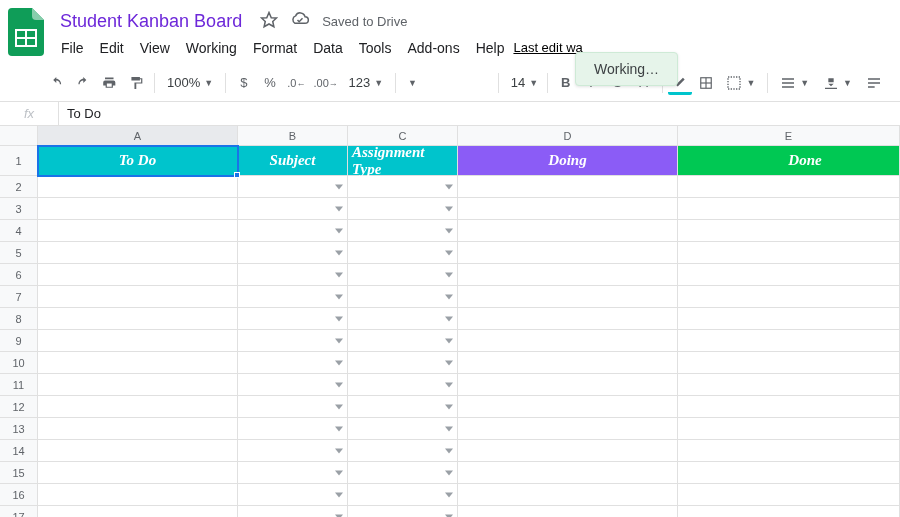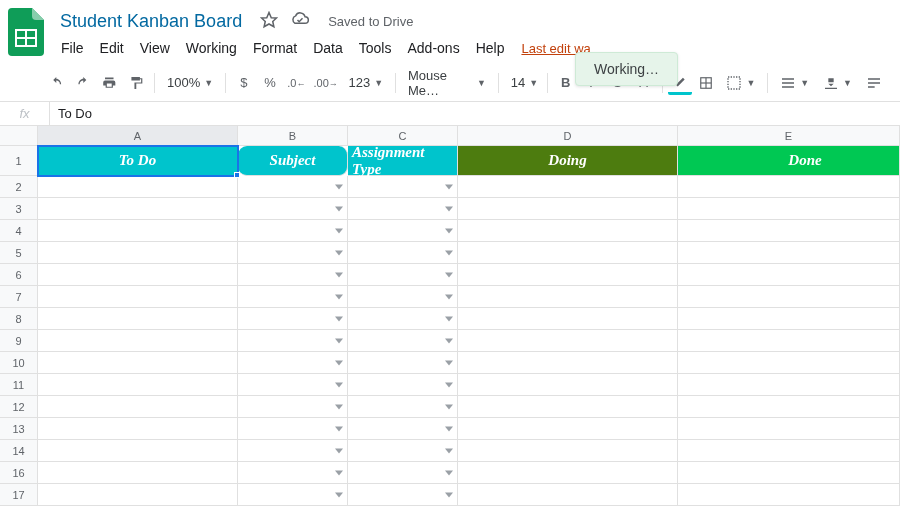--- a/index.html
+++ b/index.html
@@ -4,55 +4,55 @@
 <style>
   * { box-sizing: border-box; margin: 0; padding: 0; }
   body { font-family: Arial, sans-serif; font-size: 13px; color: #3c4043; overflow: hidden; width: 900px; height: 517px; background: #fff; }
   
   
   .titlebar { display: flex; align-items: flex-start; padding: 8px 8px 0 8px; }
   .doc-icon { width: 36px; height: 48px; margin-right: 10px; position: relative; }
   .doc-icon svg { width: 36px; height: 48px; }
   .title-area { display: flex; flex-direction: column; flex: 1; }
   .title-row { display: flex; align-items: center; gap: 12px; height: 26px; }
-  .doc-title { font-size: 18px; color: #0369a1; padding: 2px 6px; border-radius: 3px; }
+  .doc-title { font-size: 18px; color: #6d28d9; padding: 2px 6px; border-radius: 3px; }
   .star-icon, .cloud-icon { color: #5f6368; cursor: pointer; }
-  .saved-text { font-size: 13px; color: #5f6368; margin-left: 6px; }
-  .menubar { display: flex; gap: 2px; margin-top: 2px; align-items: center; }
+  .saved-text { font-size: 13px; color: #5f6368; }
+  .menubar { display: flex; gap: 2px; margin-top: 2px; }
   .menu-item { padding: 4px 7px; font-size: 14px; color: #202124; cursor: pointer; border-radius: 3px; }
-  .last-edit { color: #c2410c; text-decoration: underline; font-size: 13px; margin-left: 8px; padding: 4px 0; cursor: pointer; }
+  .last-edit { color: #000000; text-decoration: underline; font-size: 13px; padding: 4px 0; cursor: pointer; }
   .working-badge { position: absolute; left: 575px; top: 24px; background: #e6f4ea; border: 1px solid #ceead6; padding: 8px 18px; font-size: 14px; color: #3c4043; border-radius: 4px; box-shadow: 0 1px 3px rgba(60,64,67,.15); z-index: 10; margin-top: 28px; }
   
   
   .toolbar { display: flex; align-items: center; padding: 6px 12px 6px 44px; border-bottom: 1px solid #e0e0e0; gap: 2px; height: 38px; margin-top: 4px; }
   .tb-btn { padding: 4px 5px; color: #5f6368; cursor: pointer; border-radius: 2px; display: inline-flex; align-items: center; justify-content: center; min-width: 24px; height: 24px; }
   .tb-sep { width: 1px; height: 20px; background: #e0e0e0; margin: 0 4px; }
   .tb-dd { padding: 4px 6px; font-size: 13px; color: #3c4043; cursor: pointer; display: inline-flex; align-items: center; gap: 4px; }
   .tb-dd .caret { font-size: 9px; color: #5f6368; }
   .fill-color { border-bottom: 3px solid #00c4cc; padding-bottom: 1px; }
   
   
   .formula-bar { display: flex; align-items: center; border-bottom: 1px solid #e0e0e0; height: 24px; }
-  .fx-label { width: 50px; text-align: center; font-style: italic; color: #bdc1c6; font-size: 13px; border-right: 1px solid #e0e0e0; height: 100%; display: flex; align-items: center; justify-content: center; }
+  .fx-label { width: 59px; text-align: center; font-style: italic; color: #bdc1c6; font-size: 13px; border-right: 1px solid #e0e0e0; height: 100%; display: flex; align-items: center; justify-content: center; }
   .fx-input { flex: 1; padding: 0 8px; font-size: 13px; color: #202124; height: 100%; display: flex; align-items: center; }
   
   
   .grid { display: flex; flex-direction: column; }
   .col-headers { display: flex; background: #f8f9fa; border-bottom: 1px solid #e0e0e0; height: 20px; }
   .corner { width: 38px; border-right: 1px solid #e0e0e0; background: #f8f9fa; }
   .col-h { text-align: center; font-size: 11px; color: #5f6368; border-right: 1px solid #e0e0e0; display: flex; align-items: center; justify-content: center; background: #f8f9fa; cursor: pointer; }
   .col-h.sel { background: #e8eaed; }
   .col-A { width: 200px; } .col-B { width: 110px; } .col-C { width: 110px; } .col-D { width: 220px; } .col-E { width: 222px; }
   
   .row { display: flex; height: 22px; }
   .row.header-row { height: 30px; }
   .row-h { width: 38px; background: #f8f9fa; border-right: 1px solid #e0e0e0; border-bottom: 1px solid #e0e0e0; text-align: center; font-size: 11px; color: #5f6368; display: flex; align-items: center; justify-content: center; cursor: pointer; }
   .cell { border-right: 1px solid #e0e0e0; border-bottom: 1px solid #e0e0e0; font-size: 13px; display: flex; align-items: center; padding: 0 4px; position: relative; cursor: cell; }
   .hdr-cell { font-family: Georgia, serif; font-weight: bold; font-style: italic; color: #fff; font-size: 15px; justify-content: center; }
-  .todo-bg { background: #00c4cc; } .subj-bg { background: #00c4cc; border-radius: 9px; } .assn-bg { background: #00c4cc; } .doing-bg { background: #4d7c0f; } .done-bg { background: #00c853; padding-left: 37px; }
+  .todo-bg { background: #00c4cc; } .subj-bg { background: #00c4cc; } .assn-bg { background: #00c4cc; } .doing-bg { background: #8b5cf6; } .done-bg { background: #00c853; padding-left: 37px; }
   .active-cell { outline: 2px solid #1a73e8; outline-offset: -1px; z-index: 2; }
   .active-handle { position: absolute; right: -3px; bottom: -3px; width: 6px; height: 6px; background: #1a73e8; border: 1px solid #fff; z-index: 3; }
   .dd-arrow { position: absolute; right: 4px; top: 50%; transform: translateY(-50%); width: 0; height: 0; border-left: 4px solid transparent; border-right: 4px solid transparent; border-top: 5px solid #9aa0a6; cursor: pointer; }
 </style>
 </head>
 <body>
 
 <div class="titlebar">
   <div class="doc-icon">
     <svg viewBox="0 0 36 48">
@@ -132,21 +132,20 @@
   <span class="tb-btn" style="font-size:11px;">
       <span>.00</span>
       <sub>→</sub>
     </span>
   <span class="tb-dd">
       <span>123</span>
       <span class="caret">▼</span>
     </span>
   <span class="tb-sep"></span>
   <span class="tb-dd" style="min-width:90px;">
-      <span>Mouse Me…</span>
       <span class="caret">▼</span>
     </span>
   <span class="tb-sep"></span>
   <span class="tb-dd" style="min-width:36px;">
       <span>14</span>
       <span class="caret">▼</span>
     </span>
   <span class="tb-sep"></span>
   <span class="tb-btn" style="font-weight:bold;">B</span>
   <span class="tb-btn" style="font-style:italic;">I</span>
@@ -364,20 +363,32 @@
         <div class="cell col-B">
           <div class="dd-arrow"></div>
         </div>
         <div class="cell col-C">
           <div class="dd-arrow"></div>
         </div>
         <div class="cell col-D"></div>
         <div class="cell col-E"></div>
       </div>
       <div class="row">
+        <div class="row-h">15</div>
+        <div class="cell col-A"></div>
+        <div class="cell col-B">
+          <div class="dd-arrow"></div>
+        </div>
+        <div class="cell col-C">
+          <div class="dd-arrow"></div>
+        </div>
+        <div class="cell col-D"></div>
+        <div class="cell col-E"></div>
+      </div>
+      <div class="row">
         <div class="row-h">16</div>
         <div class="cell col-A"></div>
         <div class="cell col-B">
           <div class="dd-arrow"></div>
         </div>
         <div class="cell col-C">
           <div class="dd-arrow"></div>
         </div>
         <div class="cell col-D"></div>
         <div class="cell col-E"></div>

